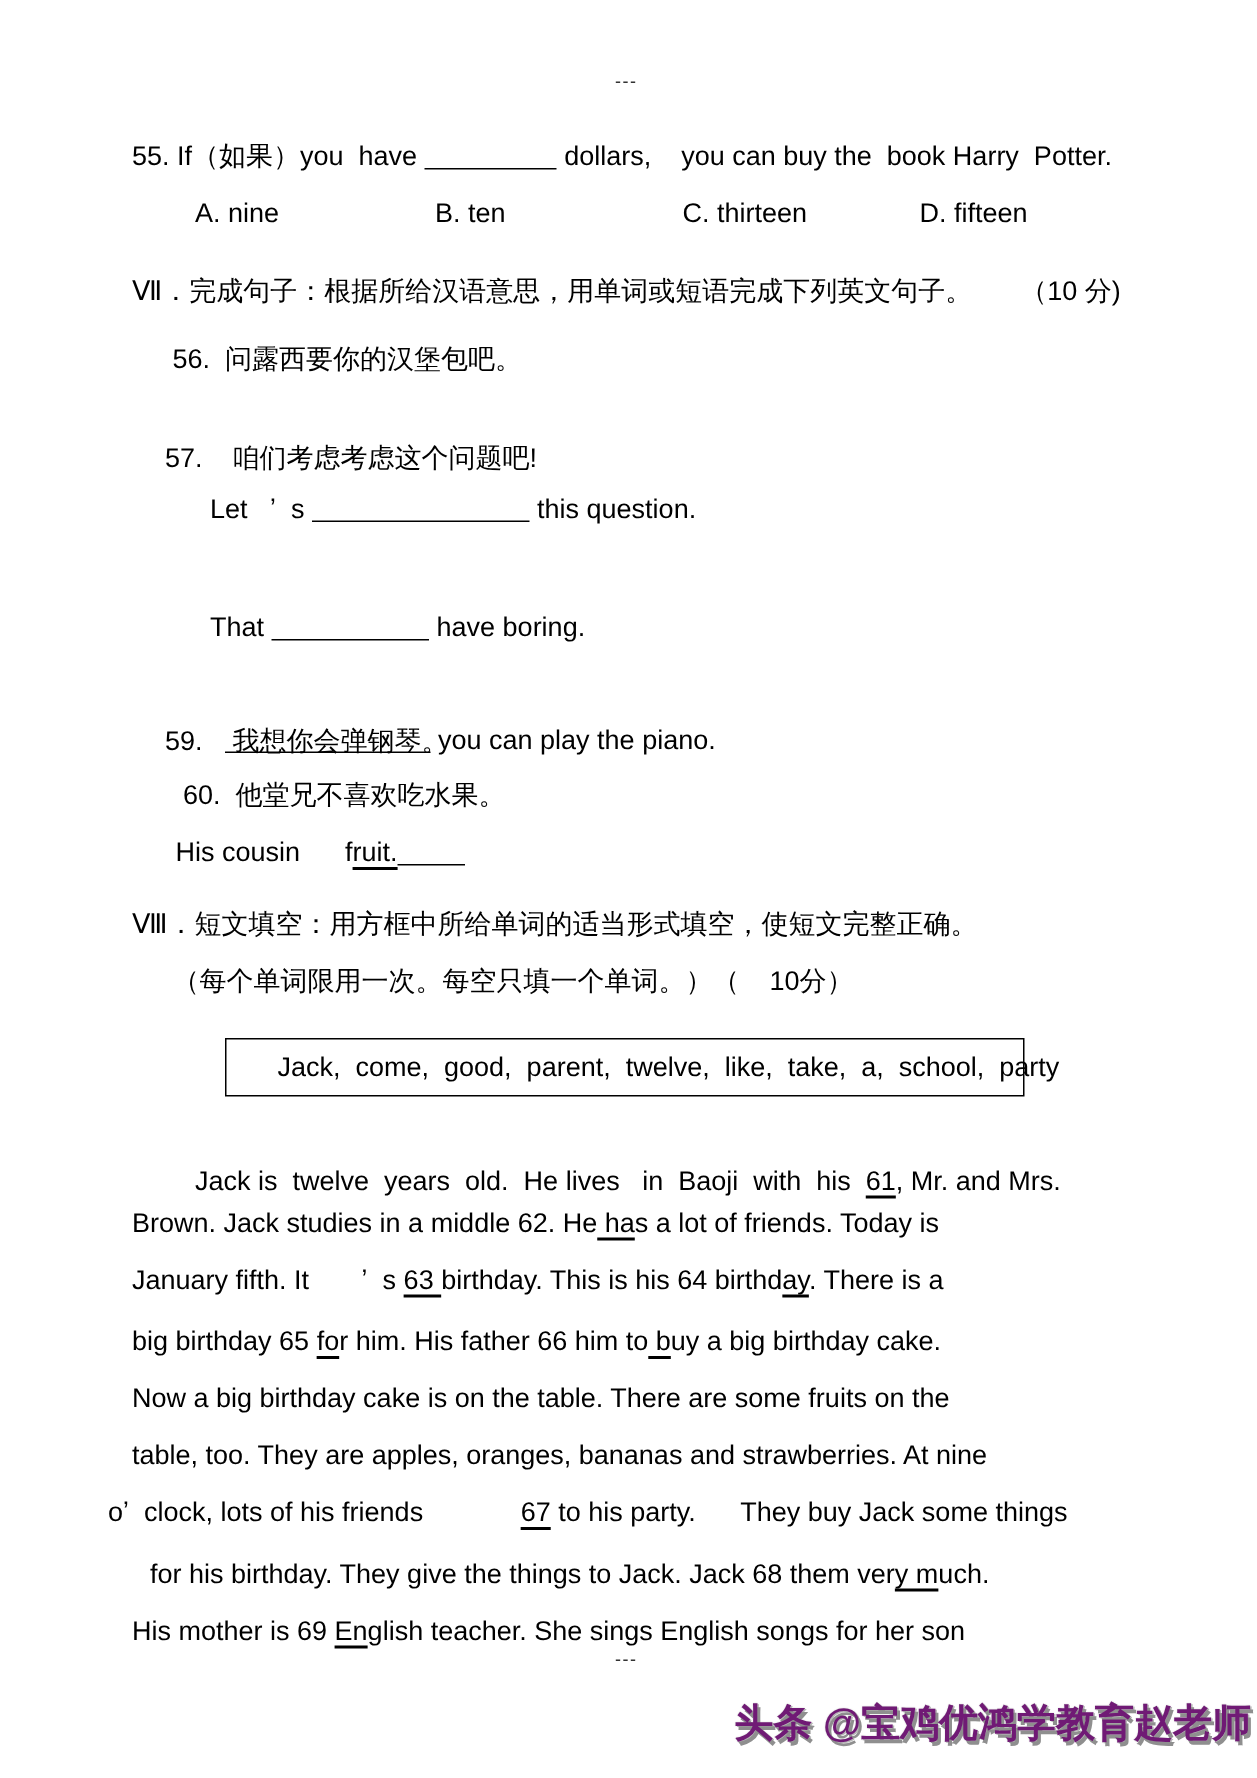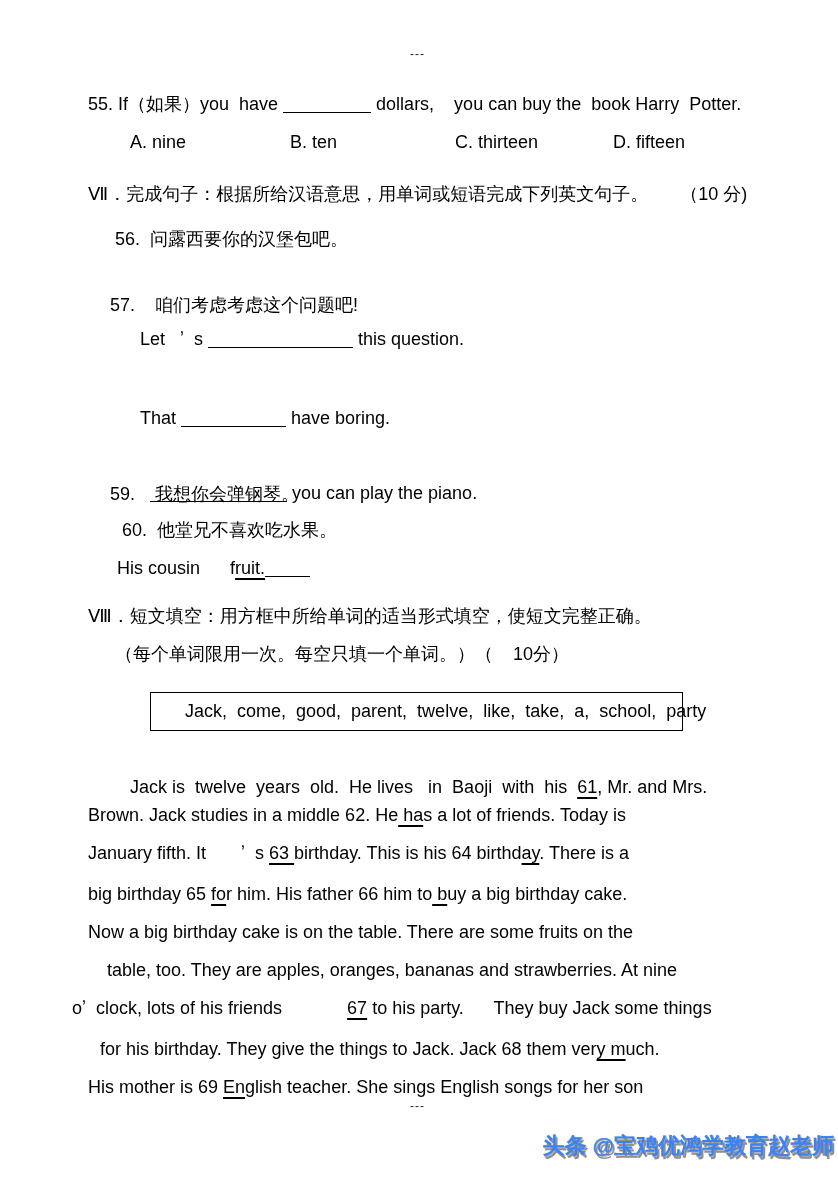--- a/index.html
+++ b/index.html
@@ -71,32 +71,32 @@
   .q60p       { left: 122px; top: 520px; }
   .q60a       { left: 117px; top: 558px; }
   .sec8       { left: 88px;  top: 606px; }
   .sec8sub    { left: 115px; top: 644px; }
   .bank       { left: 185px; top: 701px; }
   .p1 { left: 130px; top: 767px; margin-top: 10px; }
   .p2 { left: 88px;  top: 805px; }
   .p3 { left: 88px;  top: 843px; }
   .p4 { left: 88px;  top: 884px; }
   .p5 { left: 88px;  top: 922px; }
-  .p6 { left: 88px;  top: 960px; margin-left: 19px; }
+  .p6 { left: 88px;  top: 960px; }
   .p7 { left: 72px;  top: 998px; }
   .p8 { left: 88px;  top: 1039px; margin-left: 12px; }
   .p9 { left: 88px;  top: 1077px; }
   .dash-bottom { left: 410px; top: 1100px; }
   .watermark {
     position: absolute;
     right: 4px; top: 1131px;
-    font-size: 22px;
+    font-size: 26px;
     font-weight: bold;
     white-space: pre;
-    color: #3b82f6;
+    color: #701a75;
     text-shadow: 2px 3px 0 #8f8f8f, 0 0 1px #c2c2c2, 1px 1px 0 #b5b5b5;
   }
 </style>
 </head>
 <body>
 
 <div class="page">
 
   <div class="ln divider dash-top">---</div>
 

